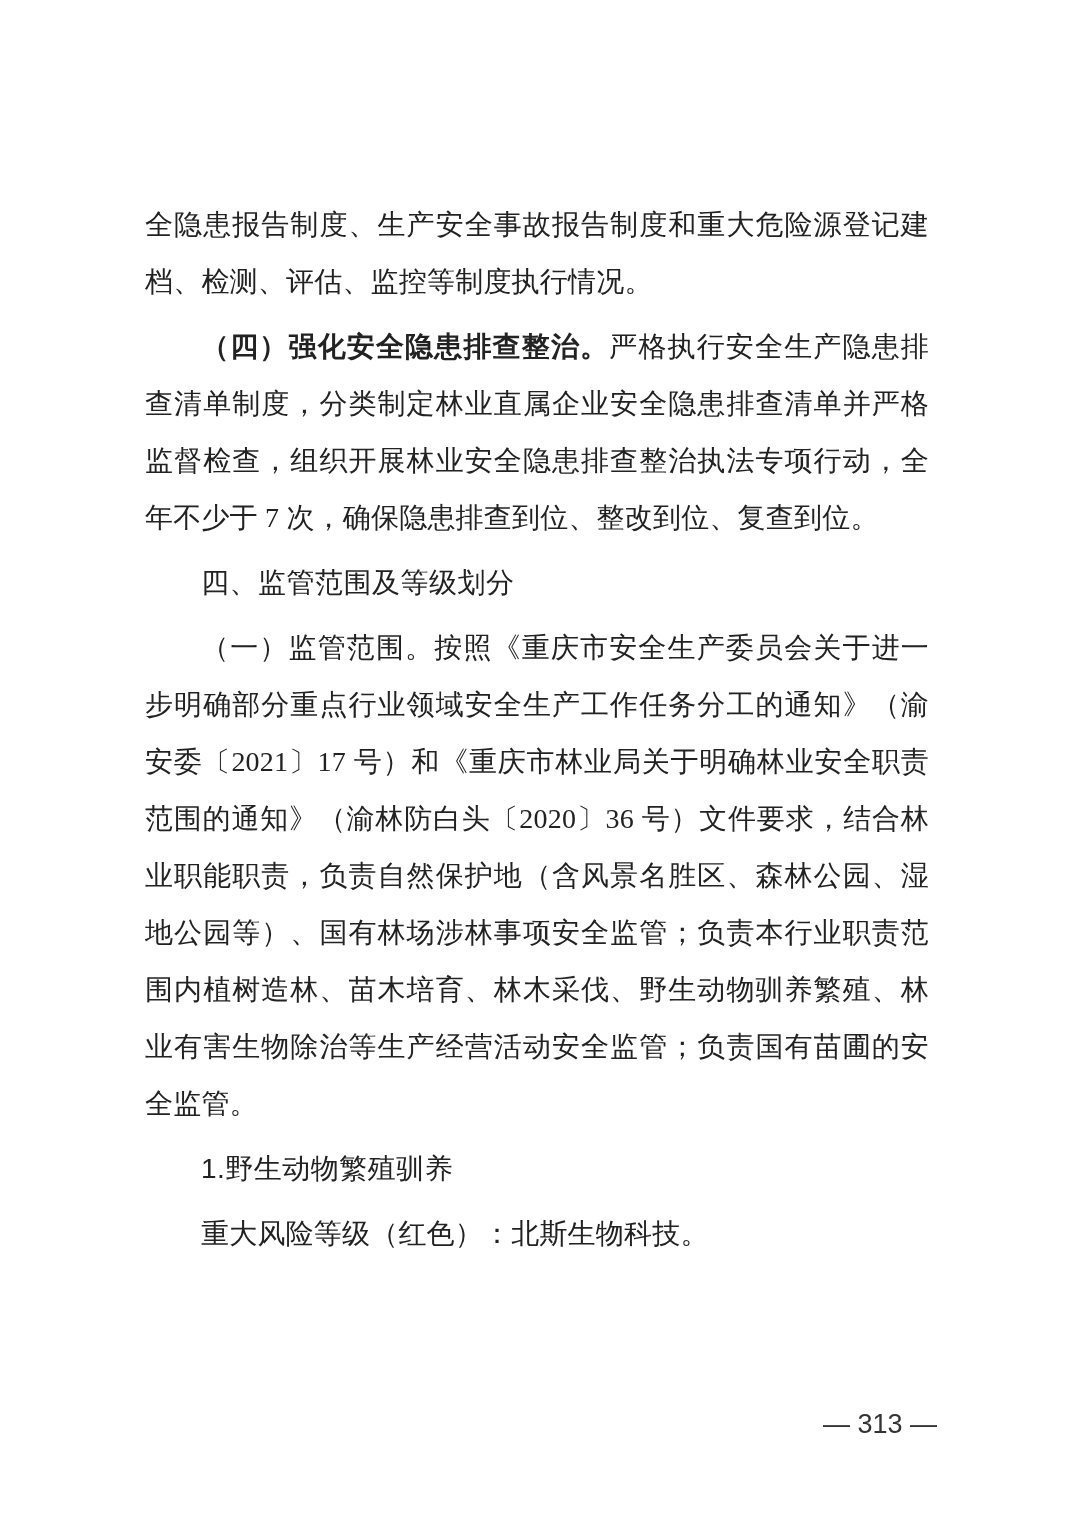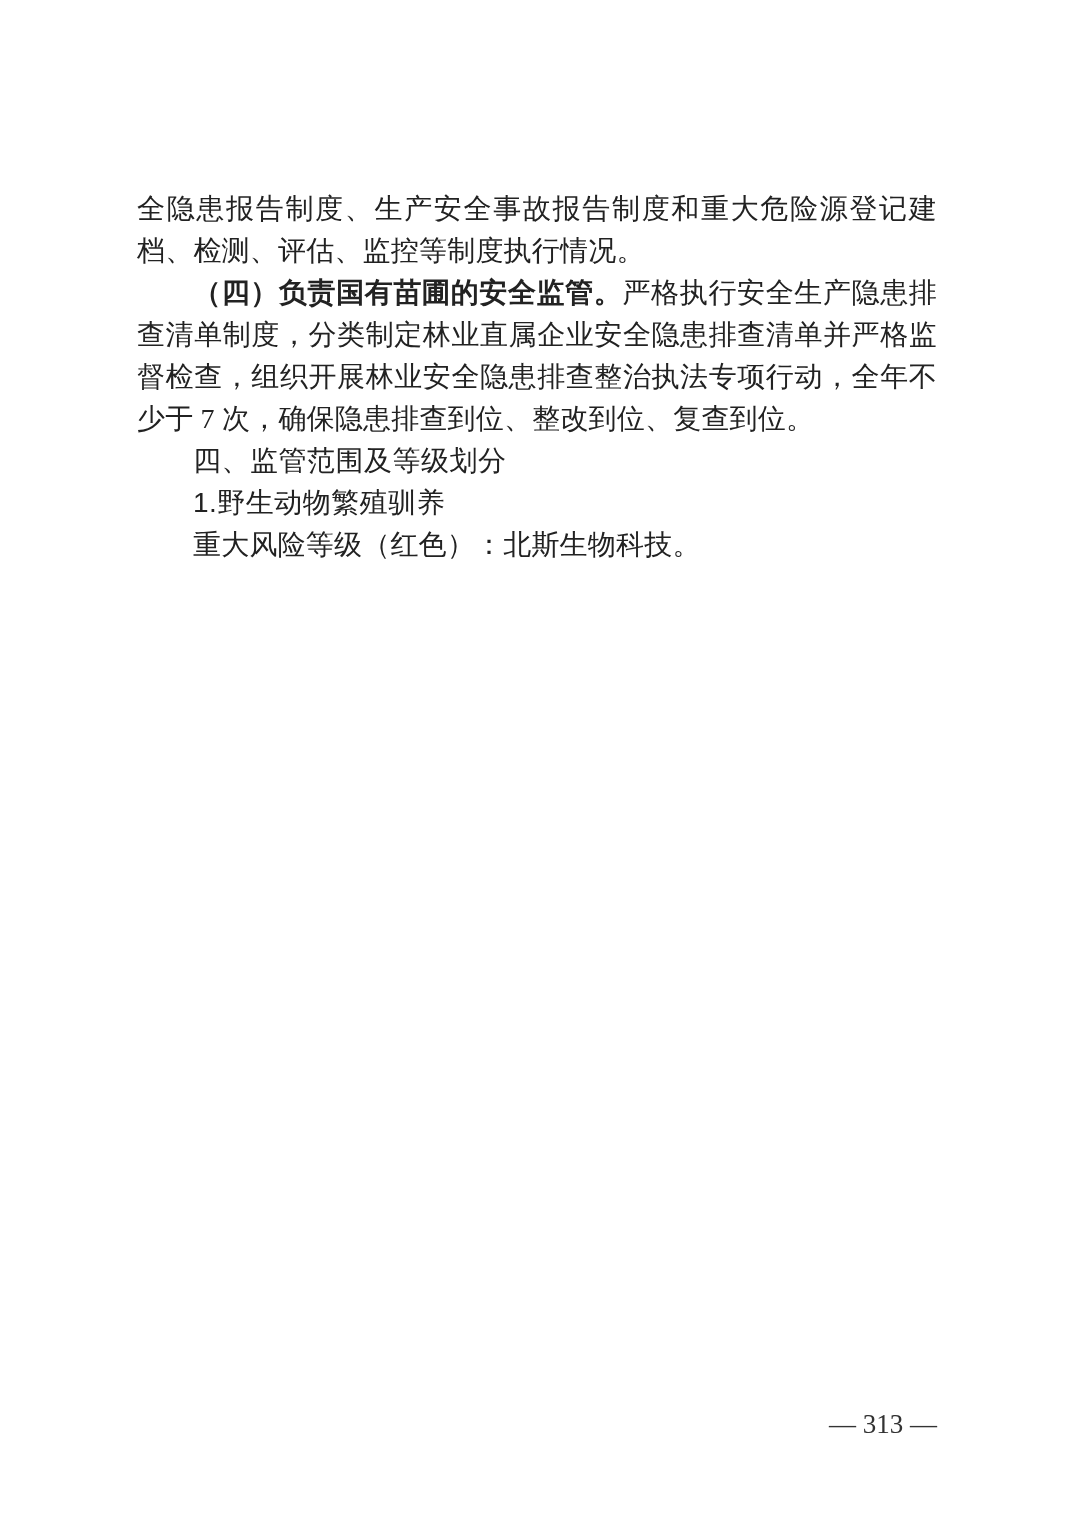--- a/index.html
+++ b/index.html
@@ -17,23 +17,23 @@
     overflow: hidden;
     box-sizing: border-box;
   }
   .content {
     position: absolute;
     left: 137px;
     top: 188px;
     width: 800px;
   }
   .para {
-    margin: 0;
+    margin: 8px;
     font-size: 28px;
-    line-height: 42px;
+    line-height: 57px;
     text-align: justify;
     text-justify: inter-ideograph;
     letter-spacing: 0.2px;
     text-indent: 2em;
     word-break: break-all;
   }
   .para.no-indent {
     text-indent: 0;
   }
   .lead {
@@ -45,42 +45,45 @@
     font-family: "Liberation Sans", "DejaVu Sans", sans-serif;
     letter-spacing: 0.5px;
   }
   .footer {
     position: absolute;
     right: 137px;
     top: 1408px;
     font-size: 27px;
     line-height: 32px;
     color: #333333;
-    font-family: Liberation Serif, serif;
+    font-family: Liberation Sans, sans-serif;
   }
 </style>
 </head>
 <body>
 
 <div class="page">
   <main class="content">
 
     <p class="para no-indent">
       <span>全隐患报告制度、生产安全事故报告制度和重大危险源登记建档、检测、评估、监控等制度执行情况。</span>
     </p>
 
     <p class="para">
-      <span class="lead">（四）负责国有苗圃的安全监管。</span><span>严格执行安全生产隐患排查清单制度，分类制定林业直属企业安全隐患排查清单并严格监督检查，组织开展林业安全隐患排查整治执法专项行动，全年不少于 7 次，确保隐患排查到位、整改到位、复查到位。</span>
+      <span class="lead">（四）强化安全隐患排查整治。</span><span>严格执行安全生产隐患排查清单制度，分类制定林业直属企业安全隐患排查清单并严格监督检查，组织开展林业安全隐患排查整治执法专项行动，全年不少于 7 次，确保隐患排查到位、整改到位、复查到位。</span>
     </p>
 
 
     <p class="para heading">
       <span class="lead">四、监管范围及等级划分</span>
     </p>
 
+    <p class="para">
+      <span>（一）监管范围。按照《重庆市安全生产委员会关于进一步明确部分重点行业领域安全生产工作任务分工的通知》（渝安委〔2021〕17 号）和《重庆市林业局关于明确林业安全职责范围的通知》（渝林防白头〔2020〕36 号）文件要求，结合林业职能职责，负责自然保护地（含风景名胜区、森林公园、湿地公园等）、国有林场涉林事项安全监管；负责本行业职责范围内植树造林、苗木培育、林木采伐、野生动物驯养繁殖、林业有害生物除治等生产经营活动安全监管；负责国有苗圃的安全监管。</span>
+    </p>
 
 
     <p class="para subheading">
       <span class="lead">1.野生动物繁殖驯养</span>
     </p>
 
     <p class="para">
       <span>重大风险等级（红色）：北斯生物科技。</span>
     </p>
 

